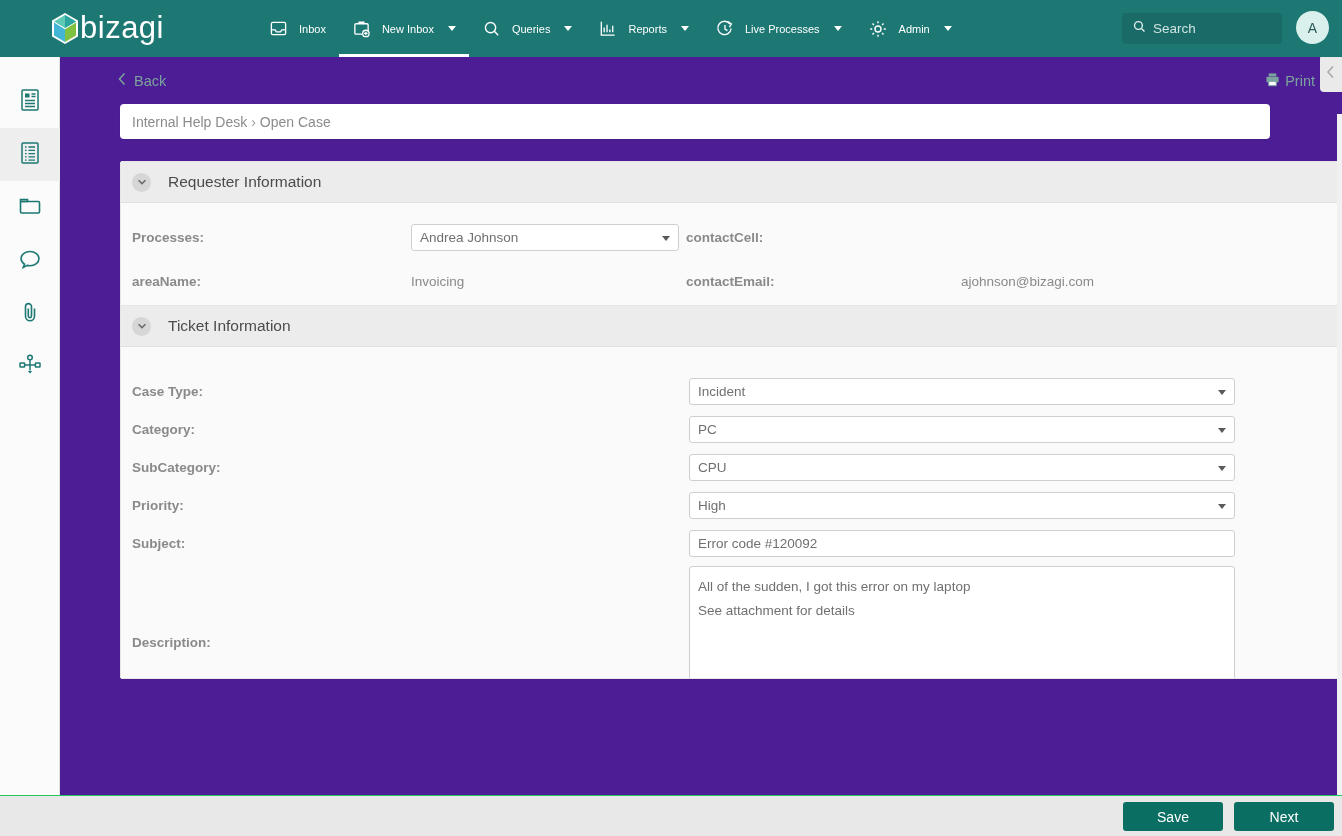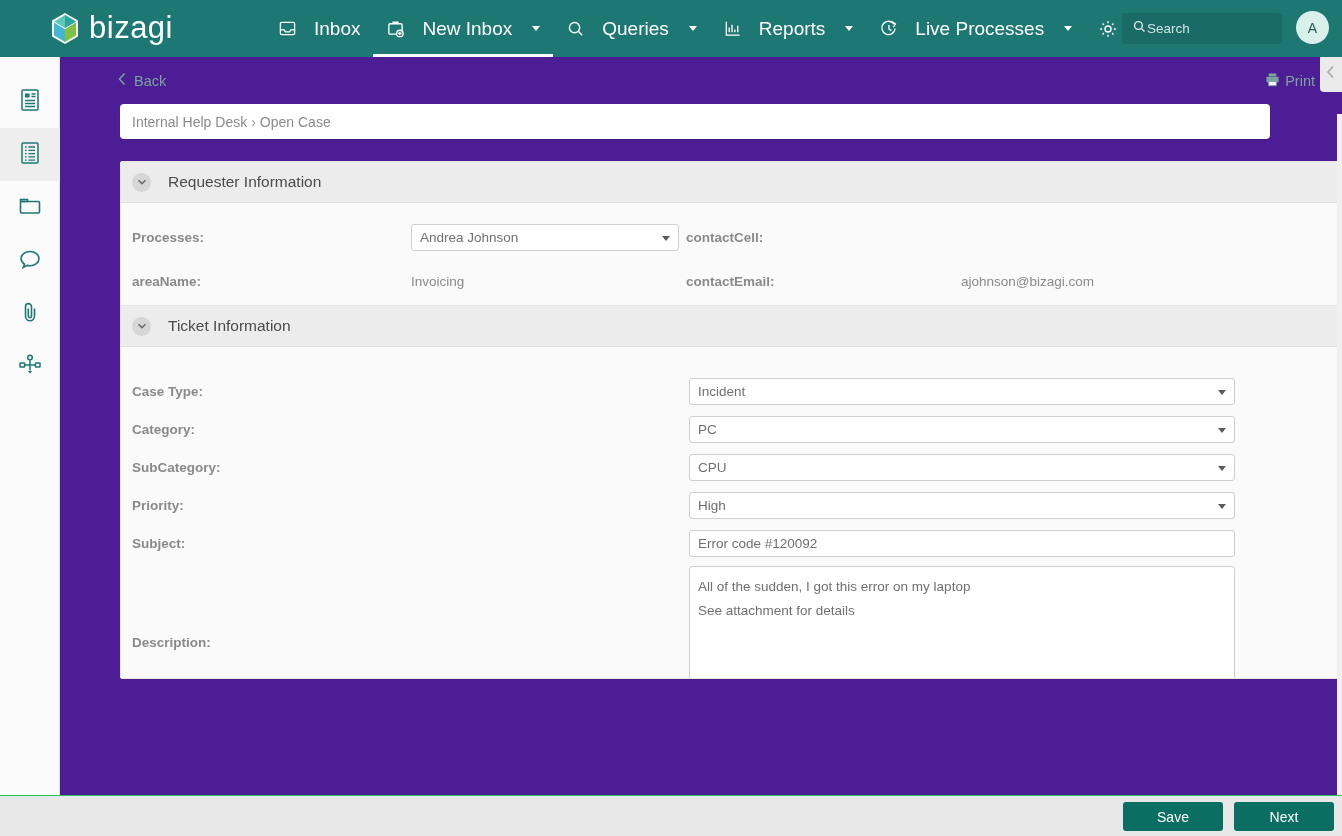--- a/index.html
+++ b/index.html
@@ -12,57 +12,57 @@
 
   
   .topbar {
     position: absolute; top: 0; left: 0;
     width: 1342px; height: 57px;
     background: #1d7874;
     display: flex; align-items: center;
   }
   .brand {
     display: flex; align-items: center;
-    margin-left: 50px; gap: 9px;
+    margin-left: 50px; 
   }
   .brand-logo { width: 30px; height: 33px; display:block; }
   .brand-word {
     color: #ffffff; font-size: 31px; letter-spacing: 0.5px;
     font-weight: 400; line-height: 1; padding-bottom: 3px;
   }
   .navmenu {
     display: flex; align-items: center; height: 57px;
     margin-left: 92px;
   }
   .navitem {
     position: relative;
     height: 57px;
-    display: flex; align-items: center; gap: 17px;
+    display: flex; align-items: center; gap: 11px;
     padding: 0 13px;
-    color: #ffffff; font-size: 19px;
+    color: #ffffff; font-size: 11px;
     cursor: pointer; white-space: nowrap;
   }
   .navitem.active::after {
     content: ""; position: absolute;
     left: 0; right: 0; bottom: 0; height: 3px;
     background: #ffffff;
   }
   .navitem .ico { display: flex; align-items: center; }
   .caret {
     width: 0; height: 0;
     border-left: 4.5px solid transparent;
     border-right: 4.5px solid transparent;
     border-top: 5.5px solid #ffffff;
     margin-left: 3px;
   }
   .searchbox {
     position: absolute; left: 1122px; top: 13px;
     width: 160px; height: 31px;
     background: #1a6b68; border-radius: 4px;
-    display: flex; align-items: center; gap: 0;
+    display: flex; align-items: center; gap: 6px;
     padding: 0 10px; cursor: text;
   }
   .searchbox .sp {
     color: #cfe4e2; font-size: 13.5px;
   }
   .avatar {
     position: absolute; left: 1296px; top: 11px;
     width: 33px; height: 33px; border-radius: 50%;
     background: #d9f0ec; color: #2b5c58;
     font-size: 14px;

